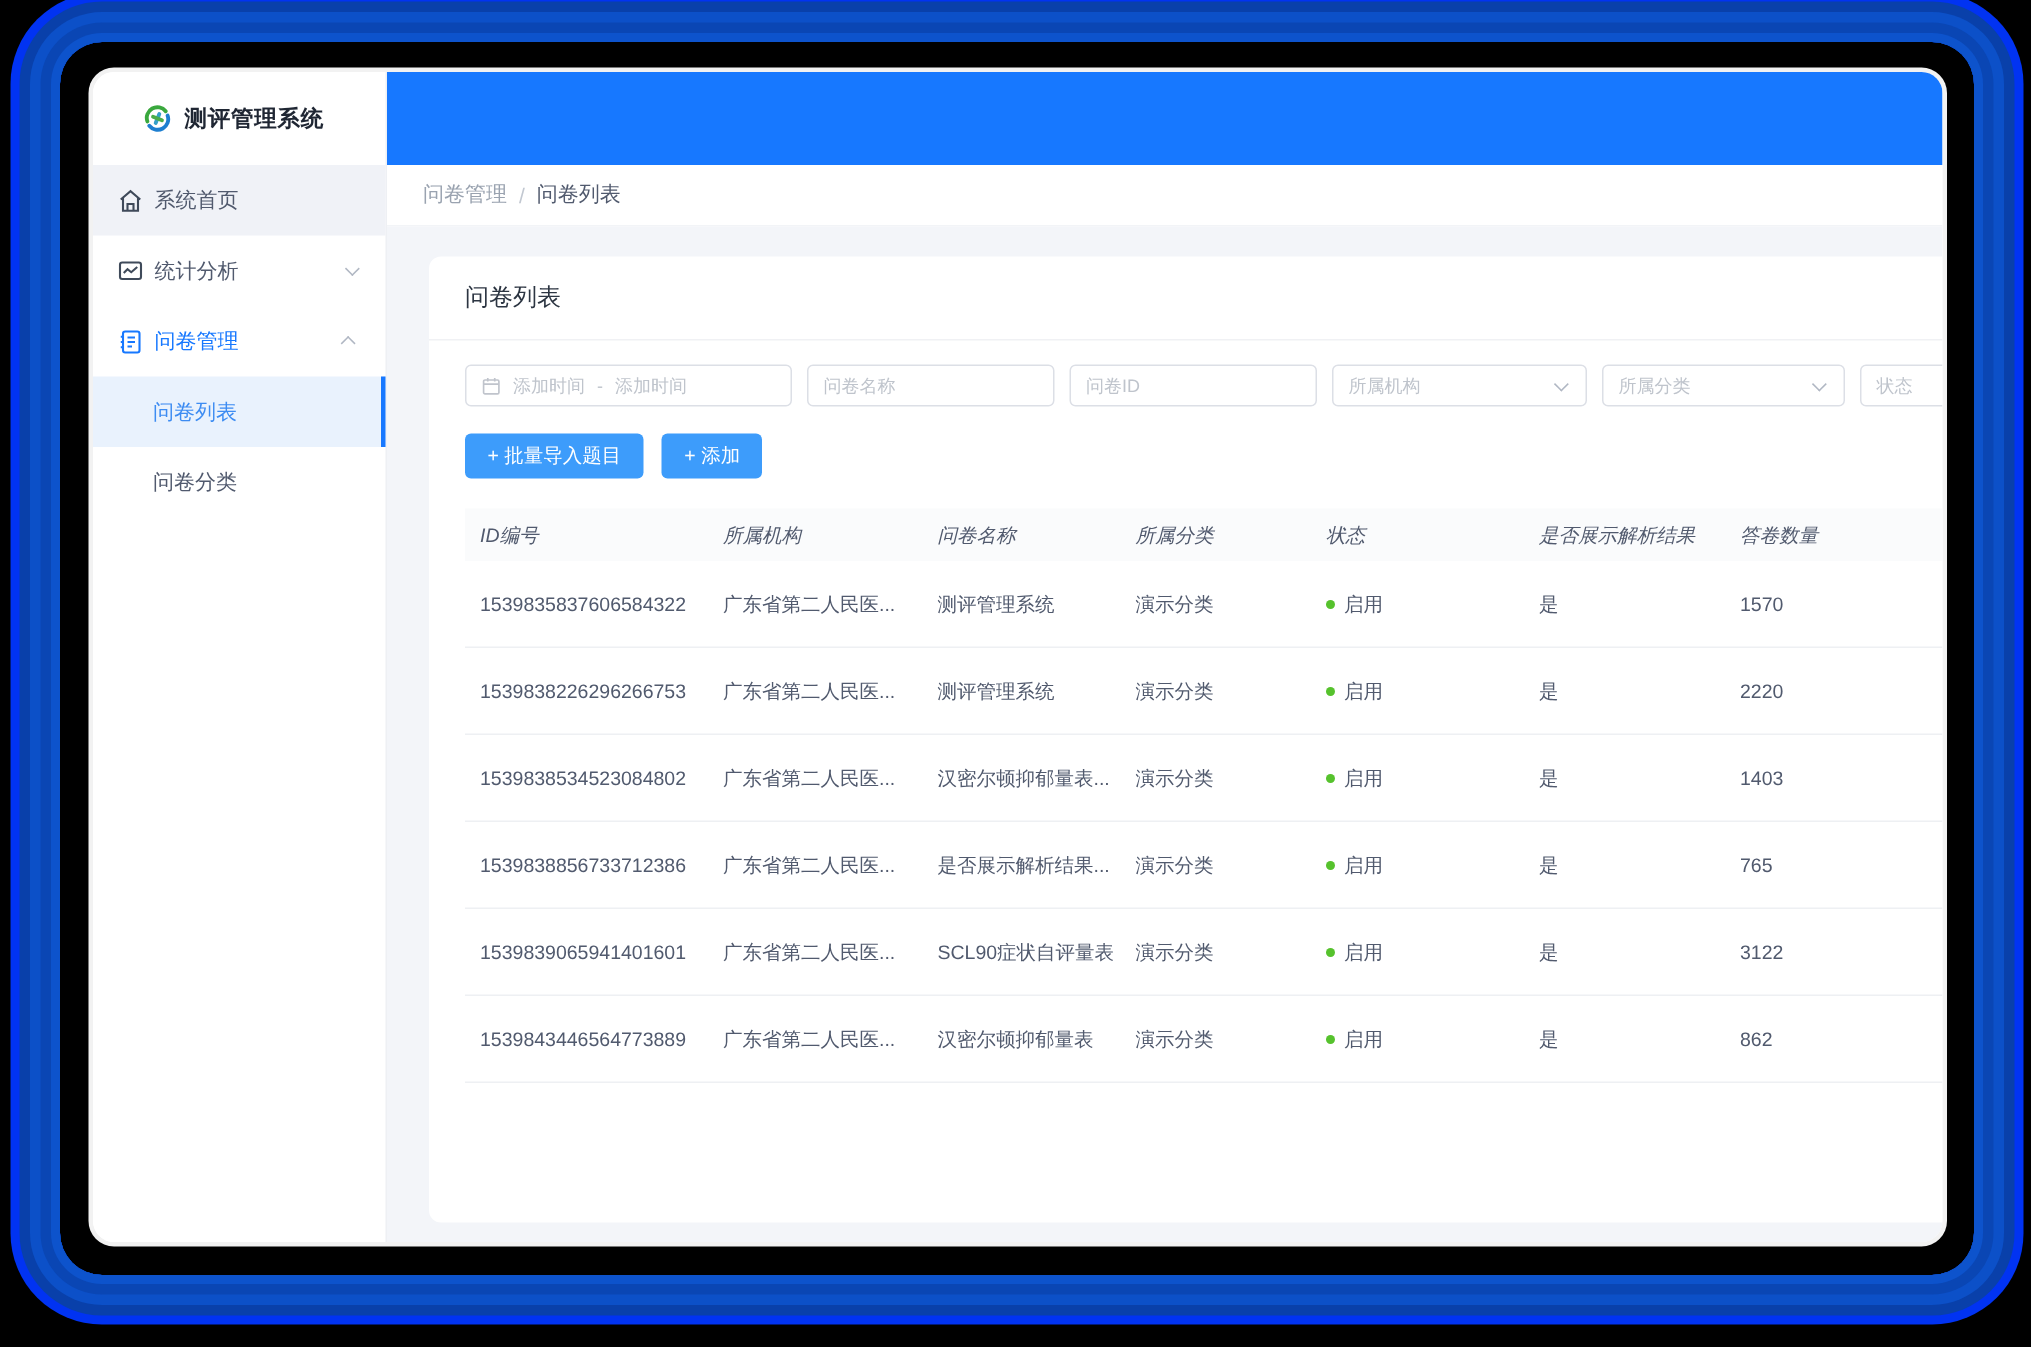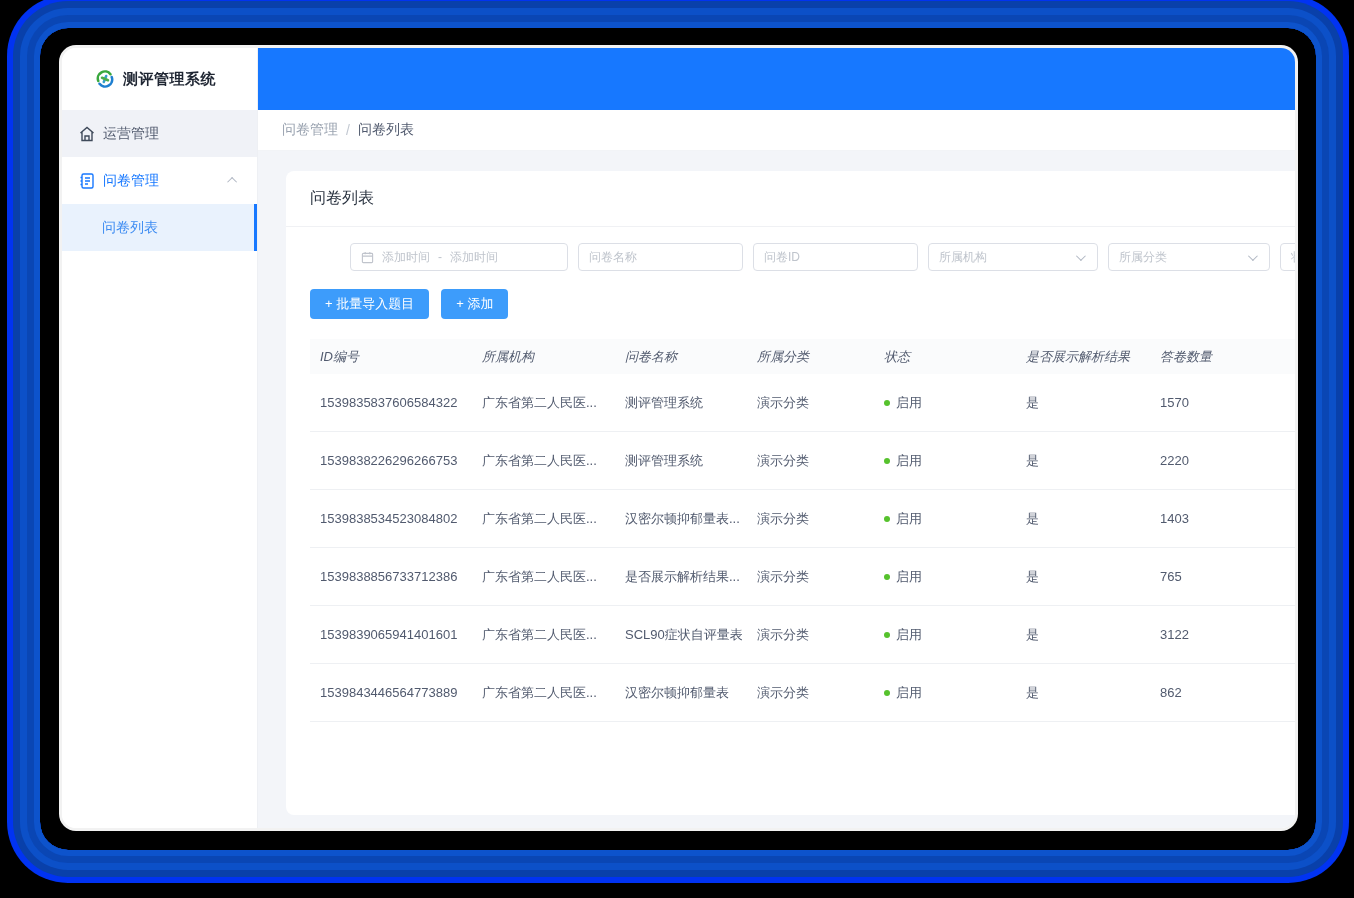--- a/index.html
+++ b/index.html
@@ -49,21 +49,21 @@
   .crumb-bar { height:41px; background:#fff; display:flex; align-items:center; padding-left:24px; font-size:14px; gap:8px; border-bottom:1px solid #f2f4f7; }
   .crumb-parent { color:#9aa3b0; cursor:pointer; }
   .crumb-sep { color:#c2c8d1; }
   .crumb-current { color:#515a6e; }
   .content { position:absolute; left:0; right:0; top:103px; bottom:0; background:#f3f5f9; overflow:hidden; }
   
   .card { position:absolute; left:28px; top:20px; bottom:13px; width:1160px; background:#fff; border-radius:8px; }
   .card-title { height:56px; display:flex; align-items:center; padding-left:24px; font-size:16px; color:#2c3542; border-bottom:1px solid #f0f1f4; }
   .filters { display:flex; gap:10px; padding:16px 0 0 24px; }
   .fctl { height:28px; border:1px solid #dcdfe6; border-radius:4px; background:#fff; display:flex; align-items:center; font-size:12px; color:#bfc4cc; }
-  .date-range { width:218px; padding:0 10px; gap:8px;margin-left:40px; }
+  .date-range { width:218px; padding:0 10px; gap:8px; }
   .date-range .ph { color:#bfc4cc; }
   .txt-input { border:1px solid #dcdfe6; border-radius:4px; height:28px; font-size:12px; padding:0 10px; color:#515a6e; outline:none; }
   .txt-input::placeholder { color:#bfc4cc; }
   .w165 { width:165px; }
   .sel { justify-content:space-between; padding:0 10px; cursor:pointer; }
   .w170 { width:170px; } .w162 { width:162px; } .w120 { width:120px; }
   .actions { display:flex; gap:12px; padding:18px 0 0 24px; }
   .btn { height:30px; background:#3d9cfb; color:#fff; font-size:13px; border:none; border-radius:4px; padding:0 15px; cursor:pointer; font-family:inherit; }
   
   .table { margin:20px 0 0 24px; width:1112px; font-size:13px; }
@@ -91,36 +91,47 @@
           <rect x="7" y="12" width="14" height="4" rx="2" fill="#4aad4a"></rect>
         </g>
       </svg>
       <span class="logo-title">测评管理系统</span>
     </div>
 
     <div class="nav-item home">
       <svg class="nicon" viewBox="0 0 18 18" fill="none" stroke="#3f4a5a" stroke-width="1.4">
         <path d="M2.5 8 L9 2.5 L15.5 8 M4 7 V15.5 H14 V7 M7 15.5 V11 H11 V15.5"></path>
       </svg>
-      <span class="lbl">运营管理</span>
-    </div>
-
+      <span class="lbl">系统首页</span>
+    </div>
+
+    <div class="nav-item">
+      <svg class="nicon" viewBox="0 0 18 18" fill="none" stroke="#3f4a5a" stroke-width="1.4">
+        <rect x="2" y="3" width="14" height="11" rx="1.5"></rect>
+        <path d="M4.5 10 L7 7.5 L9.5 9.5 L13.5 6"></path>
+      </svg>
+      <span class="lbl">统计分析</span>
+      <span class="chev down"></span>
+    </div>
 
     <div class="nav-item active">
       <svg class="nicon" viewBox="0 0 18 18" fill="none" stroke="#1778ff" stroke-width="1.4">
         <rect x="4" y="2" width="11" height="14" rx="1.5"></rect>
         <path d="M4 5.5 H2.5 M4 9 H2.5 M4 12.5 H2.5 M7 6 H12 M7 9 H12 M7 12 H10"></path>
       </svg>
       <span class="lbl">问卷管理</span>
       <span class="chev up"></span>
     </div>
 
     <div class="sub-item active">
       <span>问卷列表</span>
       <span class="bar"></span>
+    </div>
+    <div class="sub-item">
+      <span>问卷分类</span>
     </div>
 
 
   </div>
 
   <div class="main">
     <div class="topbar"></div>
 
     <div class="crumb-bar">
       <span class="crumb-parent">问卷管理</span>

